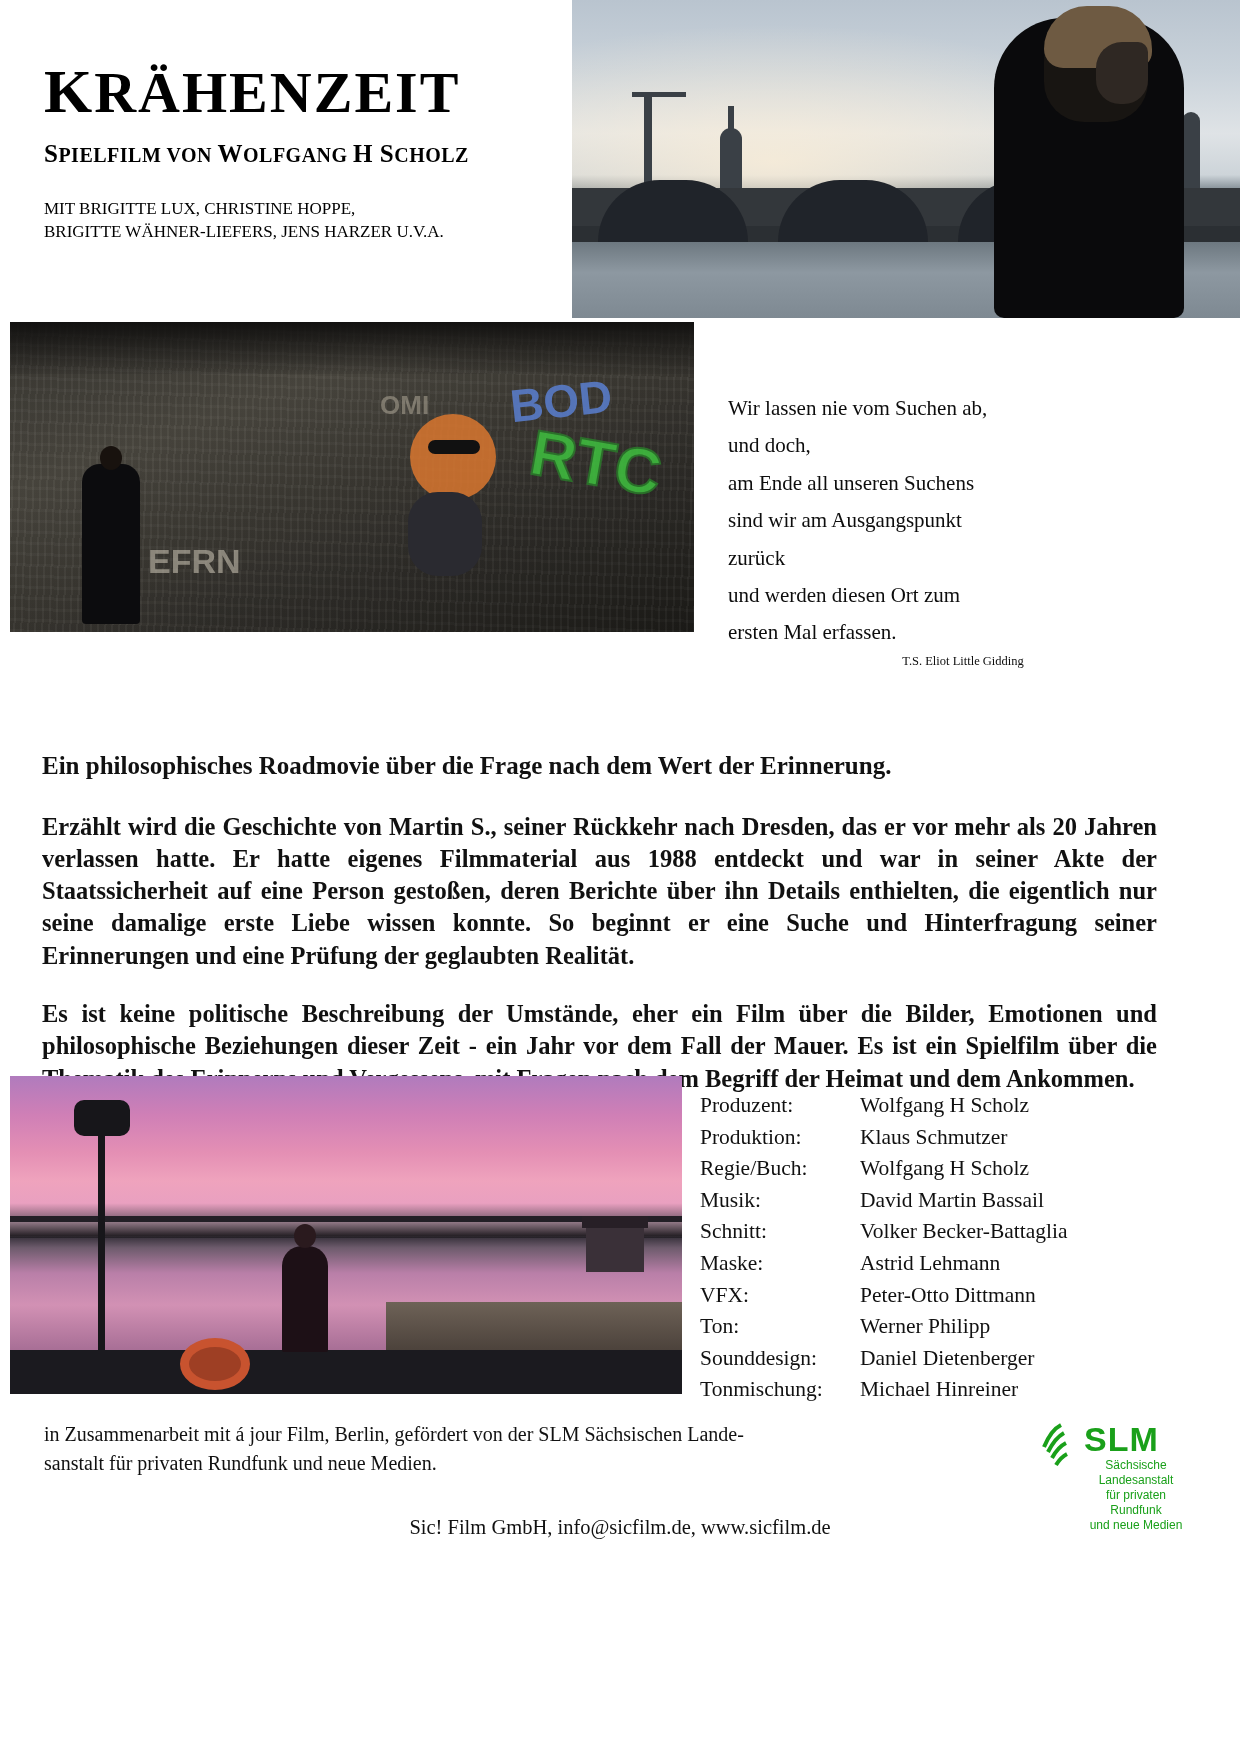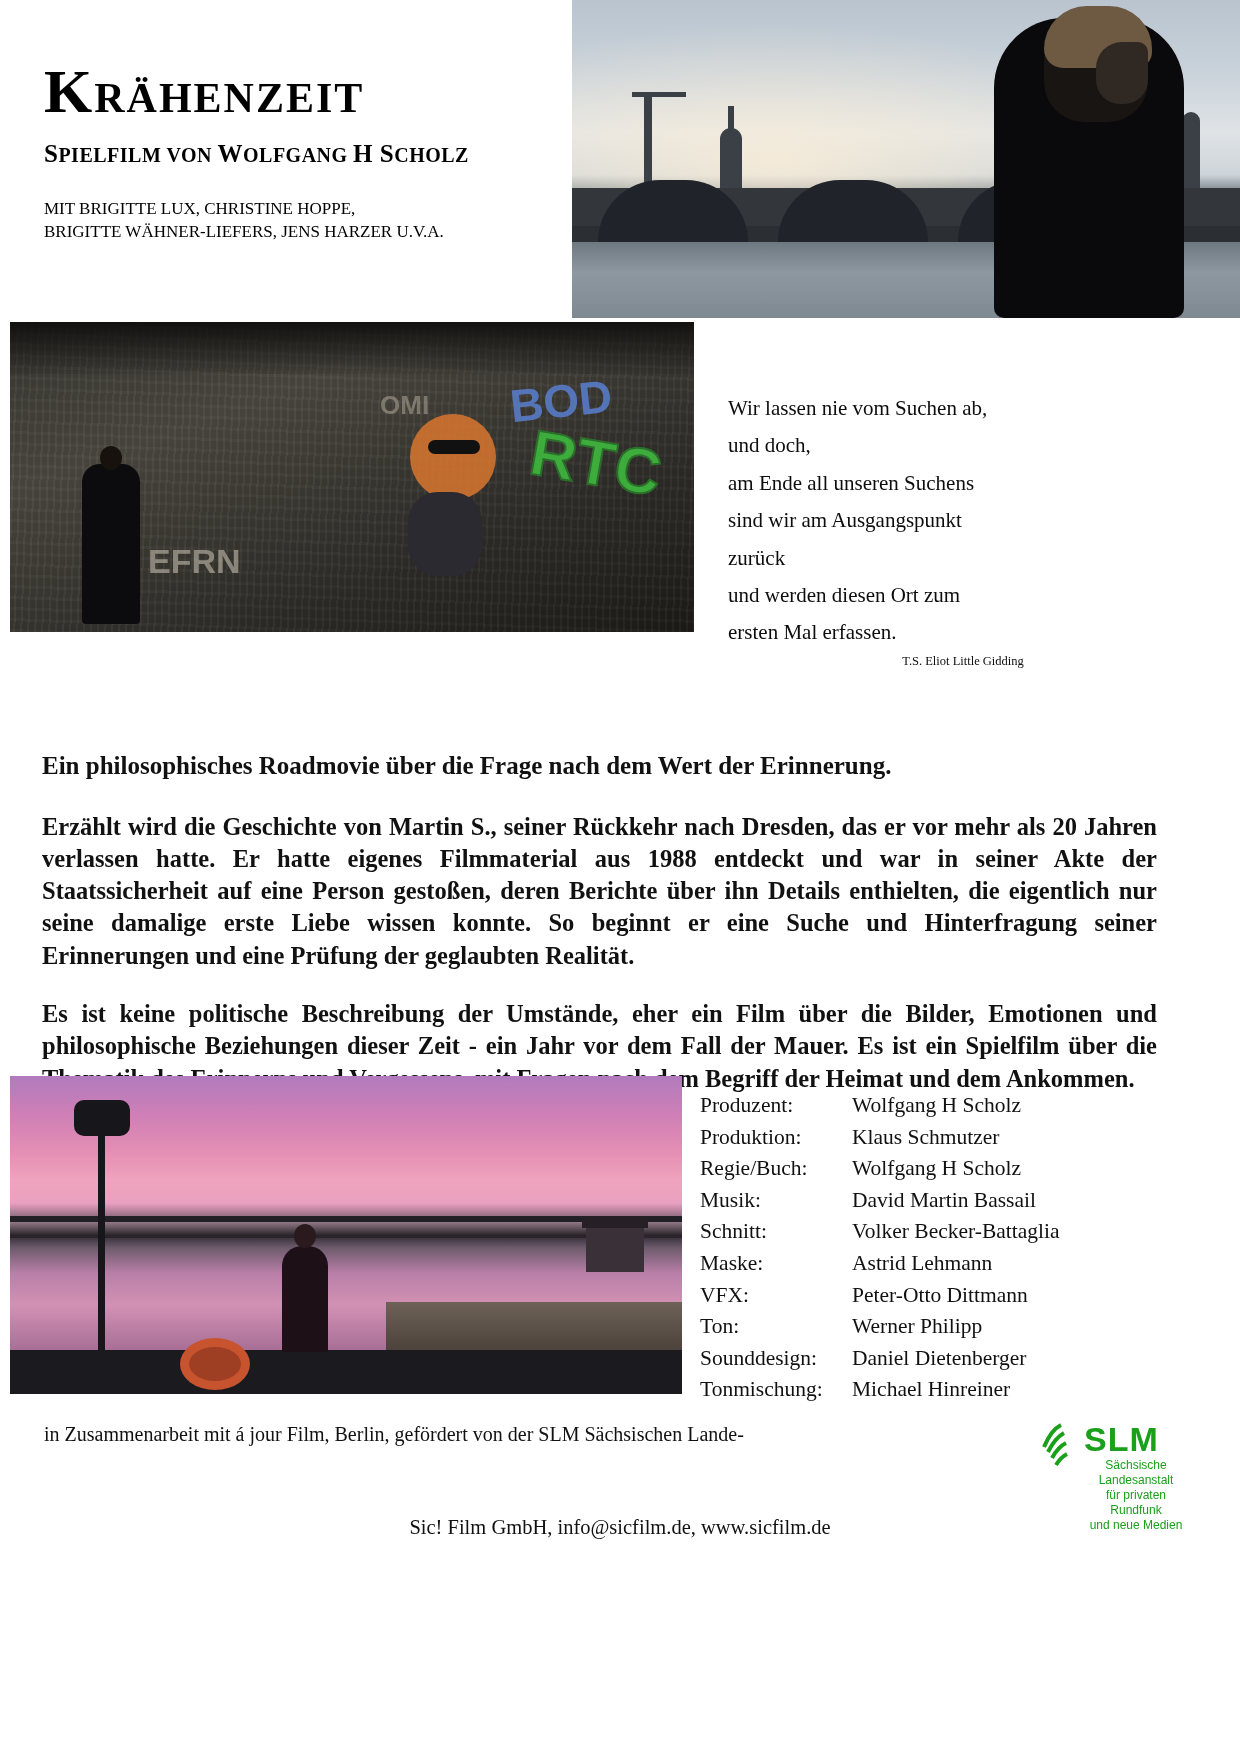--- a/index.html
+++ b/index.html
@@ -32,21 +32,21 @@
   .film-title {
     font-family: "Liberation Serif", serif;
     font-weight: bold;
     font-size: 62px;
     letter-spacing: 2px;
     line-height: 1;
     margin: 0;
     color: #000;
   }
   .film-title .cap { font-size: 62px; }
-  .film-title .sc { font-size: 42px; }
+  .film-title .sc { font-size: 58px; }
   .subtitle {
     margin-top: 18px;
     font-weight: bold;
     font-size: 25px;
     letter-spacing: 0.5px;
     color: #000;
   }
   .subtitle .sc { font-size: 20px; }
   .cast {
     margin-top: 30px;
@@ -270,21 +270,21 @@
   }
 
   
   .credits {
     position: absolute;
     left: 700px; top: 1090px;
     width: 470px;
     font-size: 21.5px;
     line-height: 1.47;
   }
-  .credit-row { display: flex; }
+  .credit-row { display: flex; gap: 8px; }
   .credit-role { width: 152px; flex: 0 0 152px; }
   .credit-name { flex: 1; }
 
   
   .coprod {
     position: absolute;
     left: 44px; top: 1420px;
     width: 900px;
     font-size: 20px;
     line-height: 1.45;
@@ -446,20 +446,21 @@
       <span class="credit-name">Daniel Dietenberger</span>
     </div>
   <div class="credit-row">
       <span class="credit-role">Tonmischung:</span>
       <span class="credit-name">Michael Hinreiner</span>
     </div>
 </div>
 
 <div class="coprod">
   <div>in Zusammenarbeit mit á jour Film, Berlin, gefördert von der SLM Sächsischen Lande-</div>
+  <div>sanstalt für privaten Rundfunk und neue Medien.</div>
 </div>
 
 <div class="slm">
   <svg class="slm-wave" viewBox="0 0 42 50">
     <path d="M6 25 q7 -17 17 -22" stroke="#1aa01a" stroke-width="4" fill="none"></path>
     <path d="M10 30 q7 -14 16 -19" stroke="#1aa01a" stroke-width="4" fill="none"></path>
     <path d="M14 36 q6 -11 14 -15" stroke="#1aa01a" stroke-width="4" fill="none"></path>
     <path d="M18 43 q5 -8 11 -11" stroke="#1aa01a" stroke-width="4" fill="none"></path>
   </svg>
   <div class="slm-text">SLM</div>

